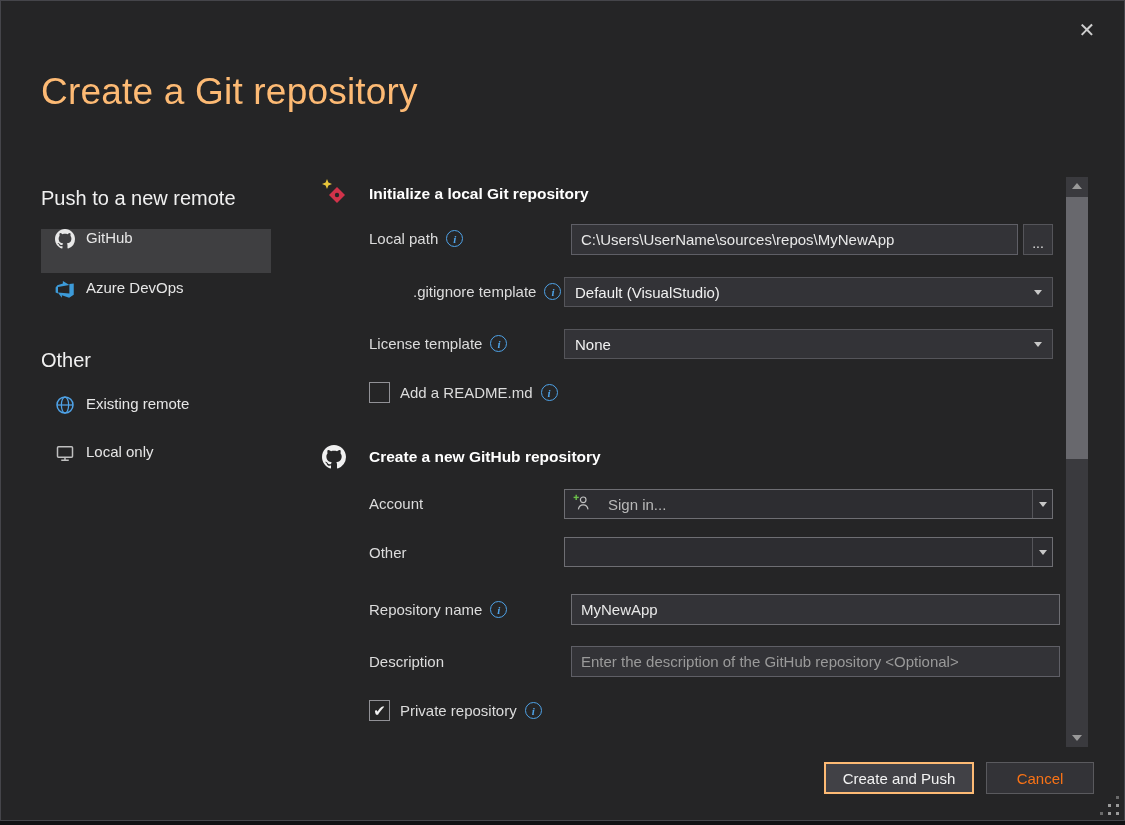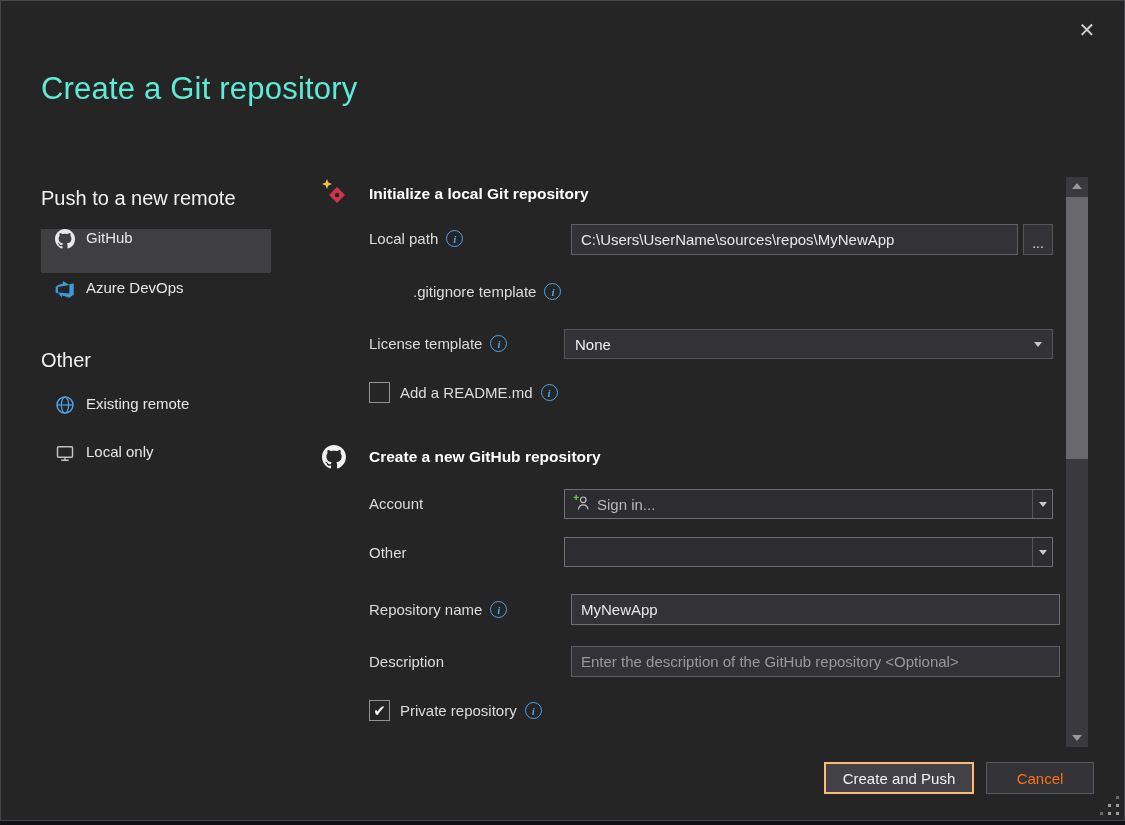--- a/index.html
+++ b/index.html
@@ -2,21 +2,21 @@
 <html><head>
 <meta charset="utf-8">
 <style>
   * { box-sizing: border-box; margin: 0; padding: 0; }
   html,body { width:1125px; height:825px; background:#111113; font-family:"Liberation Sans",sans-serif; overflow:hidden; }
   .dialog { position:absolute; left:0; top:0; width:1125px; height:821px; background:#252526; border:1px solid #45454a; }
 
   
   .close-btn { position:absolute; top:14px; right:22px; width:30px; height:30px; color:#cfcfcf; font-size:20px;
                display:flex; align-items:center; justify-content:center; cursor:pointer; }
-  .title { position:absolute; left:40px; top:70px; font-size:31px; font-weight:300; color:#5eead4; letter-spacing:.2px; }
+  .title { position:absolute; left:40px; top:70px; font-size:37px; font-weight:300; color:#fdba74; letter-spacing:.2px; }
 
   
   .sb-heading { position:absolute; left:40px; font-size:20px; color:#f0f0f0; font-weight:400; }
   .sb-item { position:absolute; left:40px; width:230px; display:flex; align-items:flex-start; gap:11px;
              padding-left:14px; color:#e6e6e6; font-size:15px; cursor:pointer; }
   .sb-item.selected { background:#3f3f41; }
   .sb-icon { width:20px; height:20px; flex:0 0 20px; display:flex; align-items:center; justify-content:center; }
 
   
   .sec-header { position:absolute; font-size:15.5px; font-weight:bold; color:#ffffff; }
@@ -31,21 +31,21 @@
   .text-input::placeholder { color:#9a9a9a; }
 
   .dropdown { position:absolute; background:#333337; border:1px solid #55555a; color:#f1f1f1; font-size:15px;
               display:flex; align-items:center; padding:0 10px; cursor:pointer; }
   .dropdown .dd-text { flex:1; }
   .caret-down { width:0; height:0; border-left:4.5px solid transparent; border-right:4.5px solid transparent;
                 border-top:5px solid #c8c8c8; }
 
   .combo { position:absolute; background:#2d2d31; border:1px solid #6e6e73; color:#b8b8b8; font-size:15px;
            display:flex; align-items:stretch; cursor:pointer; }
-  .combo .combo-body { flex:1; display:flex; align-items:center; gap:7px; padding:0 8px; }
+  .combo .combo-body { flex:1; display:flex; align-items:center; gap:18px; padding:0 8px; }
   .combo .combo-arrow { width:20px; border-left:1px solid #55555a; display:flex; align-items:center; justify-content:center; }
 
   .browse-btn { position:absolute; width:30px; height:31px; background:#333337; border:1px solid #55555a;
                 color:#e0e0e0; font-size:14px; display:flex; align-items:flex-end; justify-content:center;
                 padding-bottom:8px; line-height:6px; cursor:pointer; }
 
   .checkbox { position:absolute; width:21px; height:21px; background:#252526; border:1px solid #919196;
               display:flex; align-items:center; justify-content:center; color:#f1f1f1; font-size:15px; cursor:pointer; }
 
   
@@ -129,20 +129,24 @@
   <div class="f-label" style="left:368px; top:229px;">
     <span>Local path</span>
     <span class="info-icon">i</span>
   </div>
   <input class="text-input" style="left: 563px; top: 223px; width: 447px; height: 31px;" value="C:\Users\UserName\sources\repos\MyNewApp">
   <div class="browse-btn" style="left:1022px; top:223px;">...</div>
 
   <div class="f-label" style="left:368px; top:282px;margin-left:44px;">
     <span>.gitignore template</span>
     <span class="info-icon">i</span>
+  </div>
+  <div class="dropdown" style="left:563px; top:276px; width:489px; height:30px;">
+    <span class="dd-text">Default (VisualStudio)</span>
+    <span class="caret-down"></span>
   </div>
 
   <div class="f-label" style="left:368px; top:334px;">
     <span>License template</span>
     <span class="info-icon">i</span>
   </div>
   <div class="dropdown" style="left:563px; top:328px; width:489px; height:30px;gap:43px;">
     <span class="dd-text">None</span>
     <span class="caret-down"></span>
   </div>

